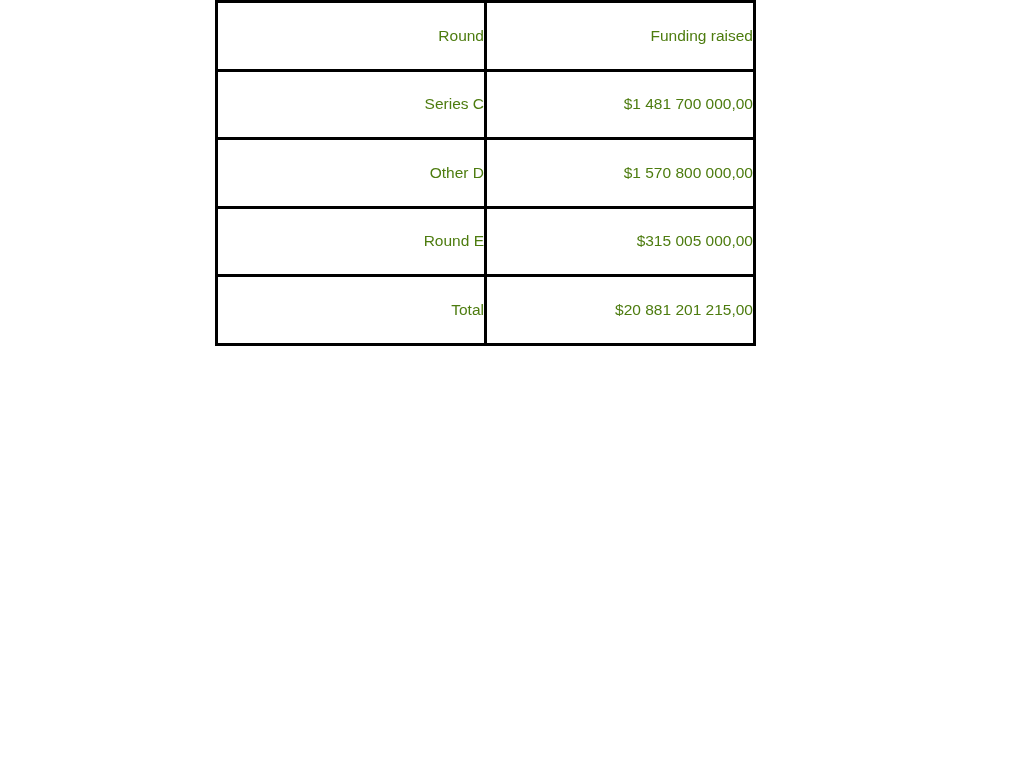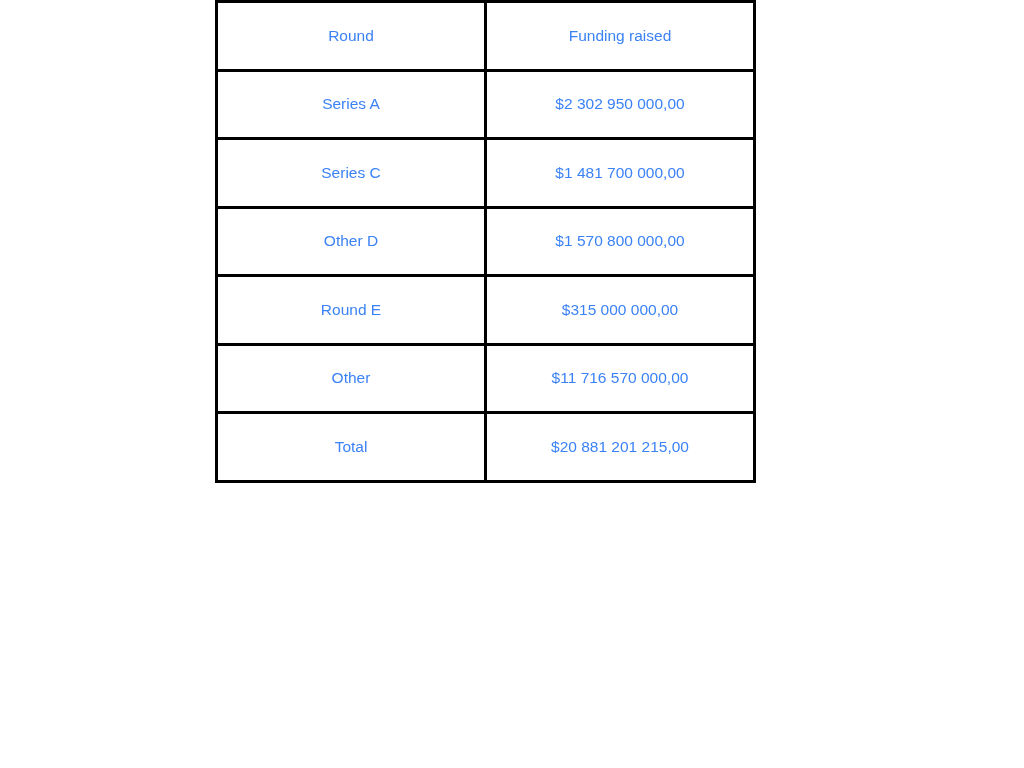--- a/index.html
+++ b/index.html
@@ -17,53 +17,45 @@
       top: 0px;
       border-collapse: collapse;
       border: 3px solid #000;
       table-layout: fixed;
     }
     .funding-table td {
       border: 3px solid #000;
       width: 266px;
       height: 65.5px;
       padding: 0;
-      text-align: center;
+      text-align: right;
       vertical-align: middle;
       font-size: 15.5px;
-      color: #3b82f6;
+      color: #4d7c0f;
     }
   </style>
 </head>
 <body>
 
 <table class="funding-table">
   <tbody>
     <tr>
       <td>Round</td>
       <td>Funding raised</td>
     </tr>
     <tr>
-      <td>Series A</td>
-      <td>$2 302 950 000,00</td>
-    </tr>
-    <tr>
       <td>Series C</td>
       <td>$1 481 700 000,00</td>
     </tr>
     <tr>
       <td>Other D</td>
       <td>$1 570 800 000,00</td>
     </tr>
     <tr>
       <td>Round E</td>
-      <td>$315 000 000,00</td>
-    </tr>
-    <tr>
-      <td>Other</td>
-      <td>$11 716 570 000,00</td>
+      <td>$315 005 000,00</td>
     </tr>
     <tr>
       <td>Total</td>
       <td>$20 881 201 215,00</td>
     </tr>
   </tbody>
 </table>
 
 </body></html>

